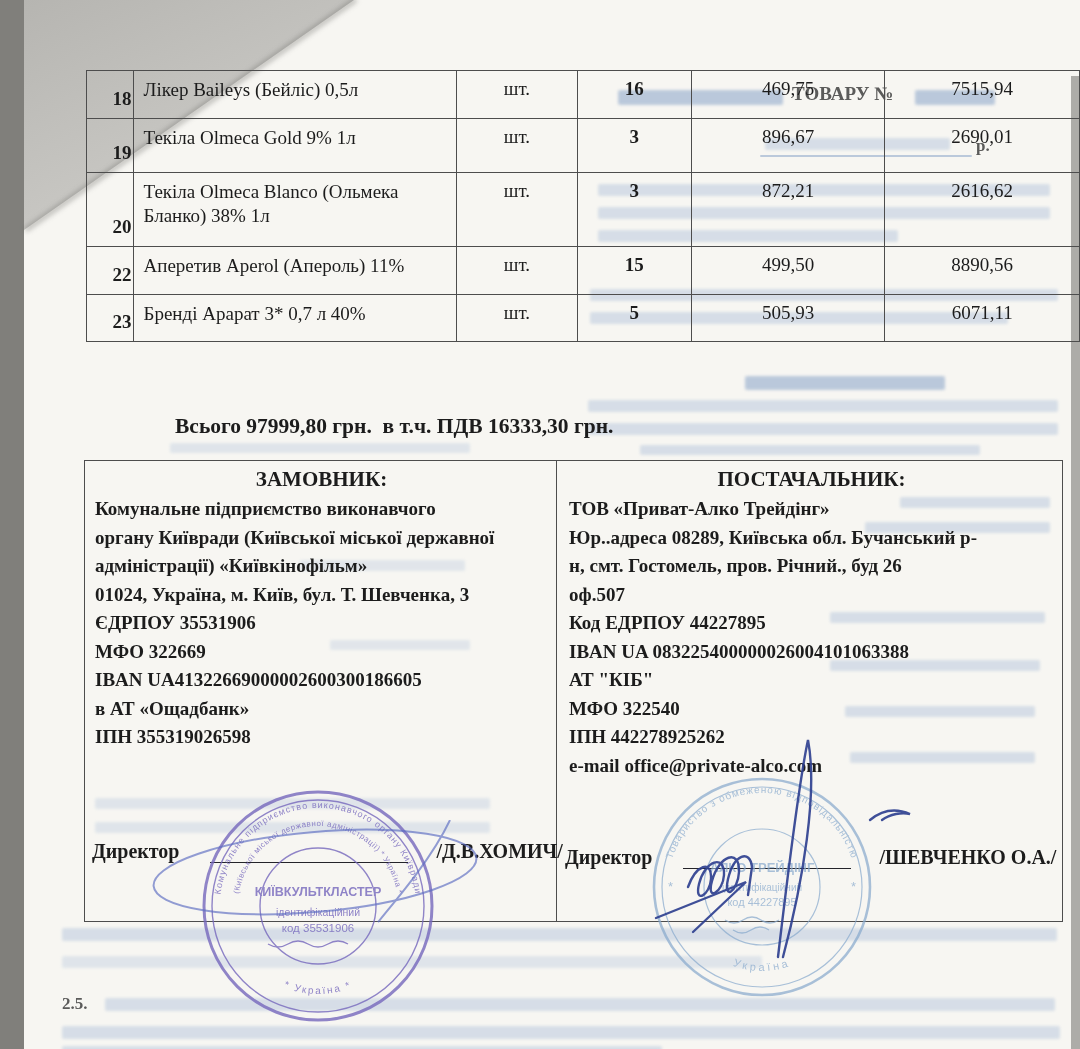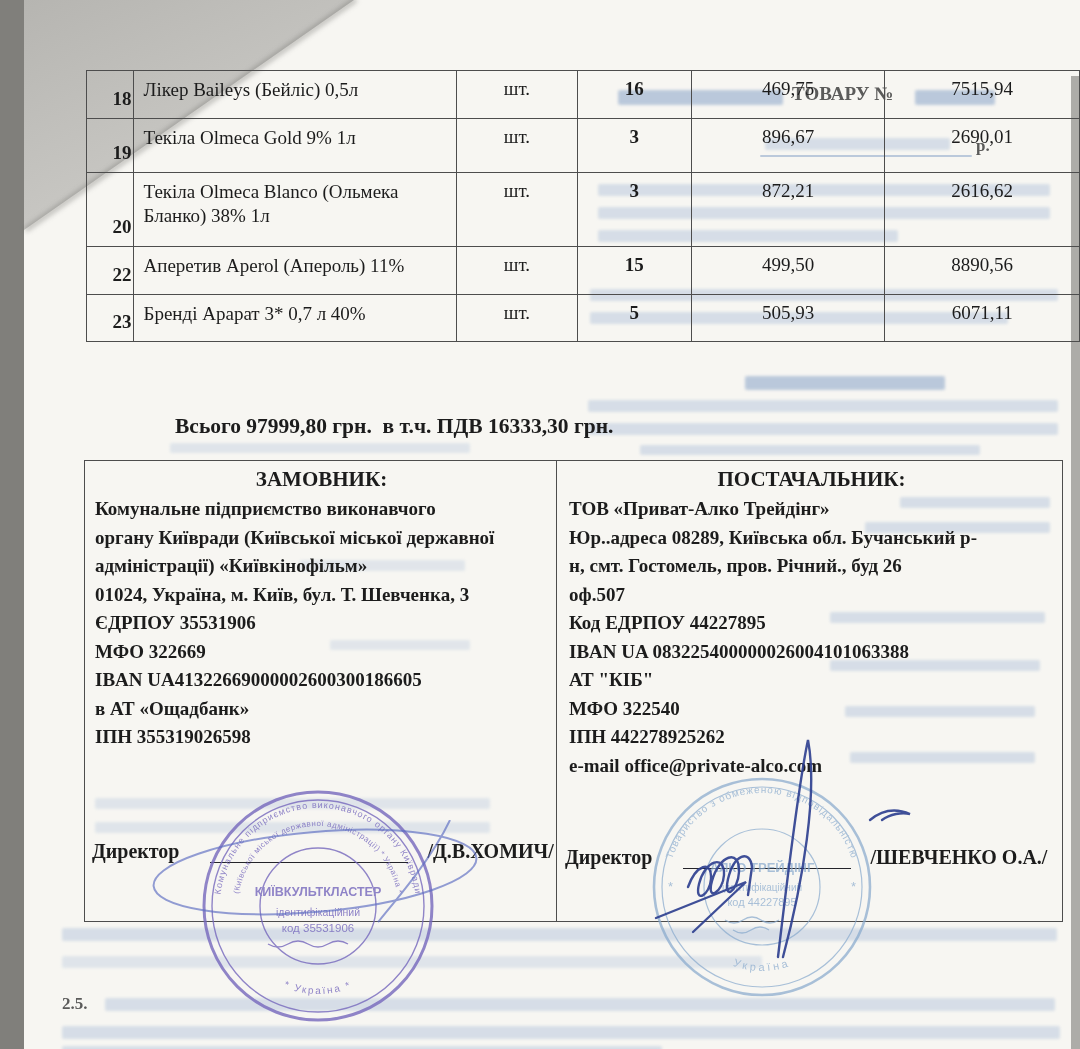--- a/index.html
+++ b/index.html
@@ -36,21 +36,21 @@
     border:1.8px solid #4d4d4d;display:flex;box-sizing:border-box;}
   .party{box-sizing:border-box;padding:6px 8px 0 10px;}
   .party.customer{width:472px;border-right:1.8px solid #4d4d4d;}
   .party.supplier{flex:1;padding-left:12px;}
   .party-header{text-align:center;font-weight:bold;font-size:21px;margin-bottom:3px;}
   .party-line{font-weight:bold;font-size:19px;line-height:28.5px;}
 
   .sig-row{position:absolute;display:flex;align-items:flex-end;font-weight:bold;font-size:20px;gap:16px;}
   .sig-label{margin-right:14px;}
   .sig-line{border-bottom:1.9px solid #24242a;height:22px;}
-  .sig-name{margin-left:4px;}
+  .sig-name{margin-left:13px;}
 
   
   .ghost-bar{position:absolute;background:#a9bdd8;opacity:.42;filter:blur(1.6px);border-radius:2px;}
   .ghost-bar.strong{opacity:.6;background:#93abcc;}
   .ghost-text{position:absolute;color:#404040;font-weight:bold;filter:blur(.5px);opacity:.85;}
 
   .stamp-svg,.sig-svg,.oval-svg{position:absolute;}
 </style>
 </head>
 <body>

